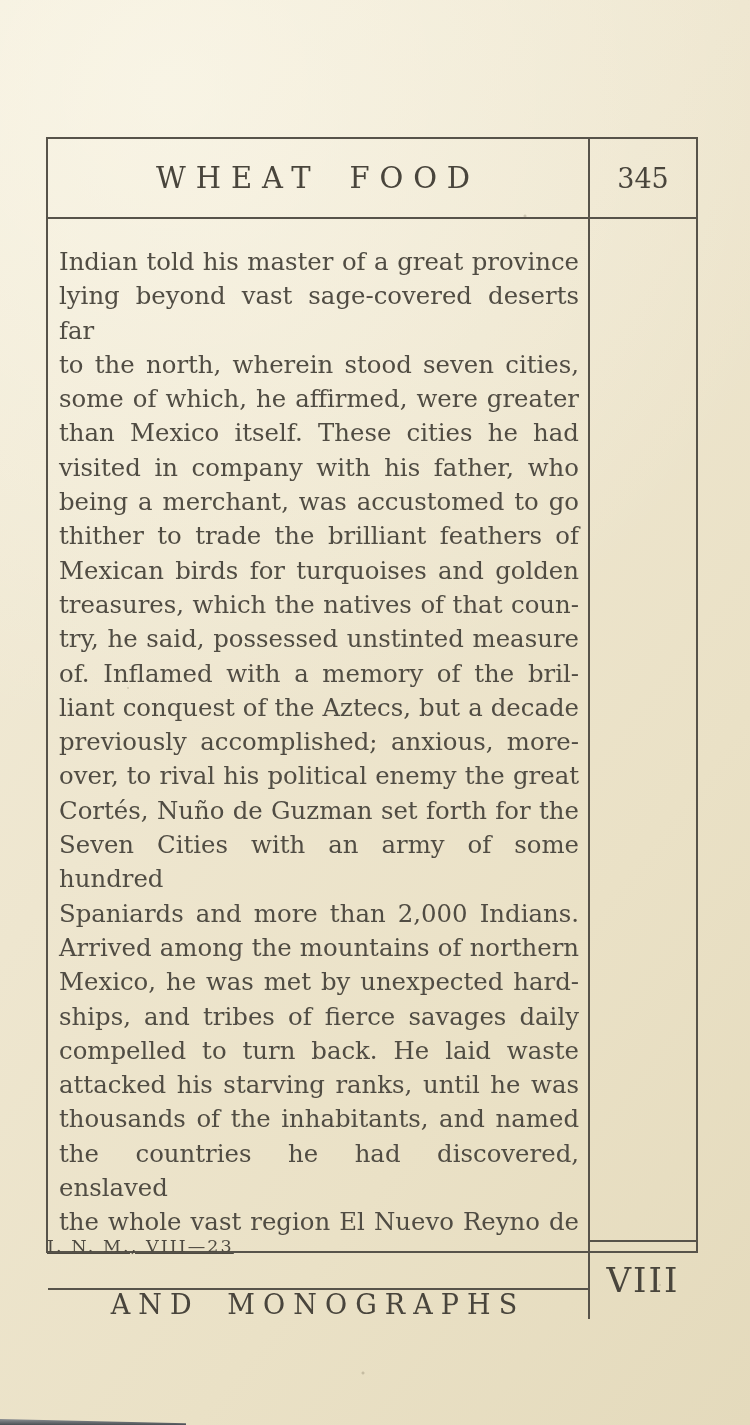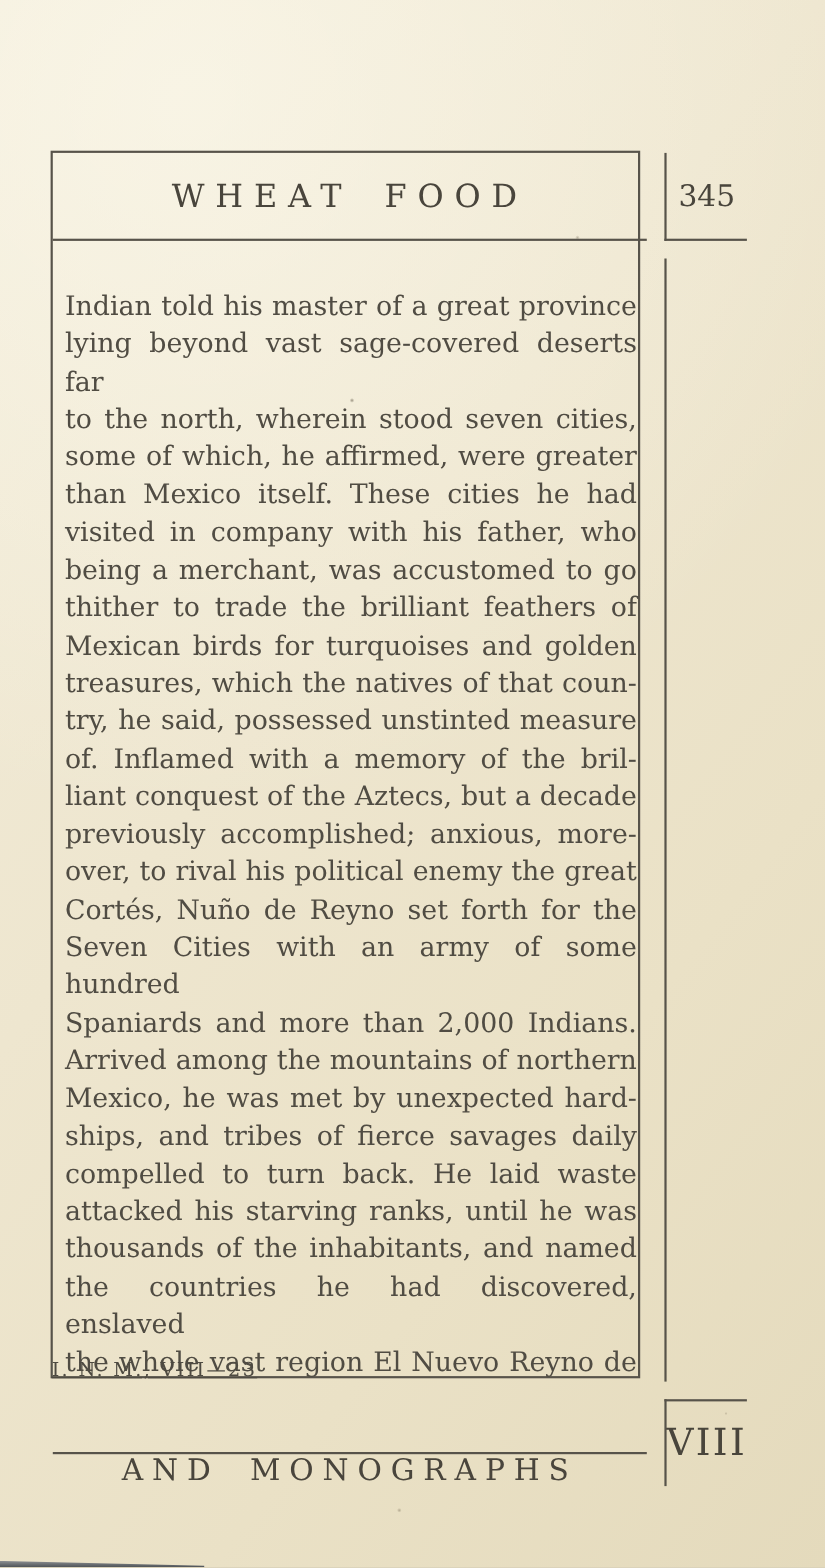--- a/index.html
+++ b/index.html
@@ -20,28 +20,27 @@
       radial-gradient(2px 2px at 128px 688px, rgba(95,85,65,0.35), transparent 70%),
       radial-gradient(3px 3px at 363px 1373px, rgba(100,90,70,0.4), transparent 70%),
       radial-gradient(2px 2px at 660px 1285px, rgba(100,90,70,0.3), transparent 70%),
       radial-gradient(circle at 22% 6%, rgba(255,253,243,0.5), rgba(255,253,243,0) 45%),
       linear-gradient(128deg, #f3edda 0%, #eee6cf 40%, #eae1c6 70%, #e4dabc 100%);
   }
   .frame {
     position: absolute;
     left: 46px;
     top: 137px;
-    width: 536px;
+    width: 652px;
     height: 1116px;
     box-sizing: border-box;
     border: 2px solid #57534a;
     display: grid;
     grid-template-columns: 540px 1fr;
     grid-template-rows: 80px 1fr 79px;
-    gap: 16px;
   }
   .cell { box-sizing: border-box; }
   .col-right { border-left: 2px solid #57534a; text-align: center; }
   .row-header { border-bottom: 2px solid #57534a; }
   .row-footer { border-top: 2px solid #57534a; }
 
   .header-cell {
     display: flex;
     align-items: center;
     justify-content: center;
@@ -140,21 +139,21 @@
       <div class="line">visited in company with his father, who</div>
       <div class="line">being a merchant, was accustomed to go</div>
       <div class="line">thither to trade the brilliant feathers of</div>
       <div class="line">Mexican birds for turquoises and golden</div>
       <div class="line">treasures, which the natives of that coun-</div>
       <div class="line">try, he said, possessed unstinted measure</div>
       <div class="line">of.  Inflamed with a memory of the bril-</div>
       <div class="line">liant conquest of the Aztecs, but a decade</div>
       <div class="line">previously accomplished; anxious, more-</div>
       <div class="line">over, to rival his political enemy the great</div>
-      <div class="line">Cortés, Nuño de Reyno set forth for the</div>
+      <div class="line">Cortés, Nuño de Guzman set forth for the</div>
       <div class="line">Seven Cities with an army of some hundred</div>
       <div class="line">Spaniards and more than 2,000 Indians.</div>
       <div class="line">Arrived among the mountains of northern</div>
       <div class="line">Mexico, he was met by unexpected hard-</div>
       <div class="line">ships, and tribes of fierce savages daily</div>
       <div class="line">compelled to turn back.  He laid waste</div>
       <div class="line">attacked his starving ranks, until he was</div>
       <div class="line">thousands of the inhabitants, and named</div>
       <div class="line">the countries he had discovered, enslaved</div>
       <div class="line">the whole vast region El Nuevo Reyno de</div>

